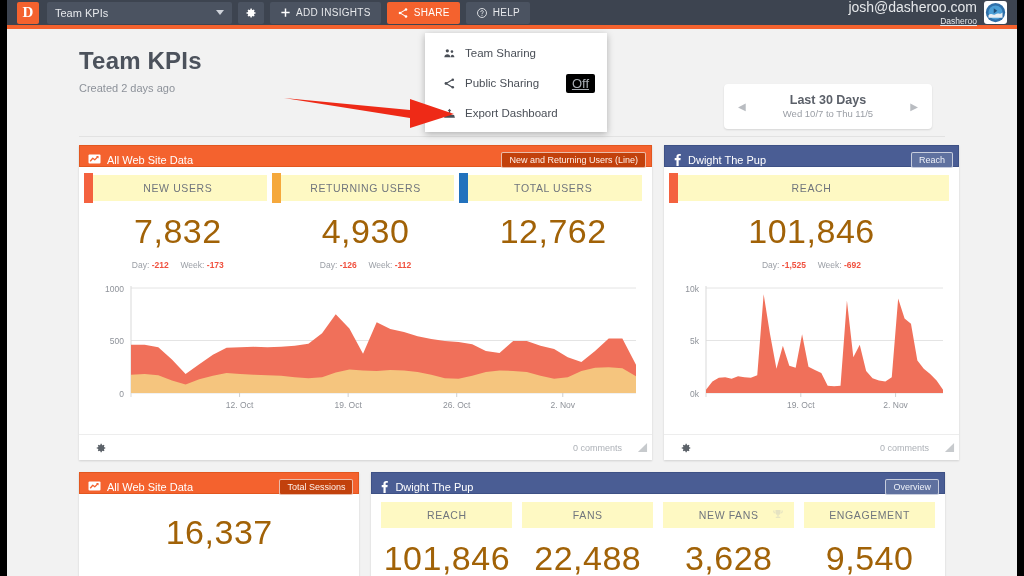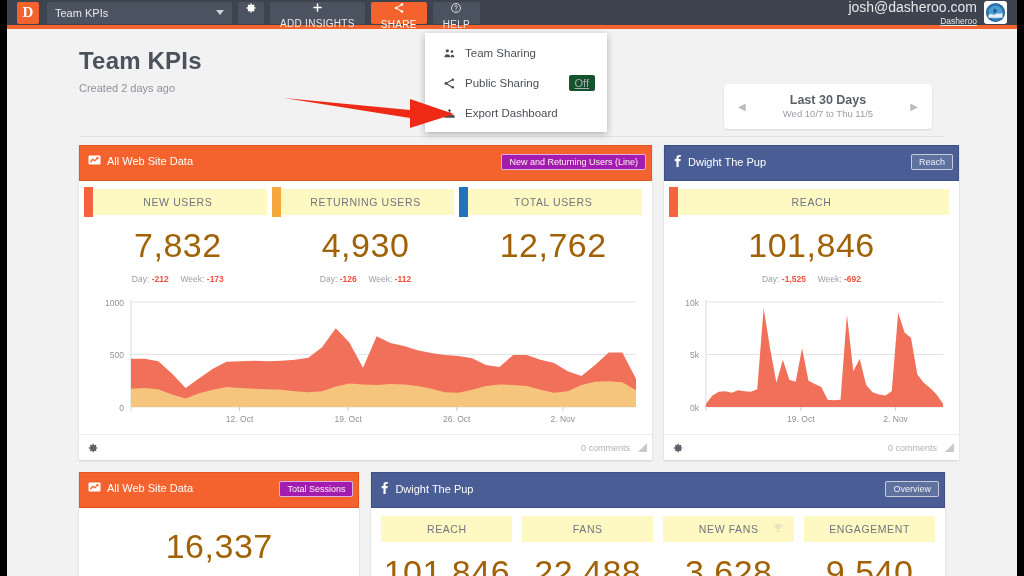--- a/index.html
+++ b/index.html
@@ -58,21 +58,20 @@
   .tb-btn {
     height: 22px;
     background: #4b5361;
     border-radius: 2px;
     display: flex; align-items: center; gap: 5px;
     padding: 0 10px;
     margin-left: 6px;
     color: #e7e9ec;
     font-size: 10px;
     letter-spacing: .3px;
-    flex-direction: column;
   }
   .tb-btn.icon-only { padding: 0 7px; }
   .tb-btn.share { background: #f4622e; color: #fff; }
   .tb-ico { display: inline-flex; align-items: center; }
   .user-block {
     margin-left: auto;
     display: flex; align-items: center; gap: 7px;
     padding-right: 2px;
   }
   .user-text { text-align: right; line-height: 1.15; }
@@ -99,23 +98,23 @@
   .menu-item {
     display: flex; align-items: center;
     height: 30px;
     padding: 0 12px 0 18px;
     font-size: 11.5px;
     color: #4a4f57;
   }
   .menu-item .mi-ico { width: 22px; display:flex; align-items:center; color:#3f4551; }
   .menu-item .mi-label { flex: 1; }
   .off-badge {
-    background: #14532d;
+    background: #000000;
     color: #a8adb4;
-    font-size: 11px;
+    font-size: 13px;
     padding: 2px 6px;
     border-radius: 2px;
     text-decoration: underline;
   }
 
   
   #page-head {
     position: relative;
     padding: 18px 0 0 72px;
     height: 108px;
@@ -146,36 +145,36 @@
 
   
   #grid { position: relative; padding: 8px 72px 0 72px; }
   .row { display: flex; gap: 12px; }
   .widget {
     background: #fff;
     box-shadow: 0 1px 2px rgba(0,0,0,.14);
     display: flex; flex-direction: column;
   }
   .w-head {
-    height: 36px;
-    display: flex; align-items: flex-start;
+    height: 22px;
+    display: flex; align-items: center;
     padding: 8px 5px 0 8px;
     color: #fff;
     font-size: 11px;
   }
   .w-head.ga { background: #f4622e; border: 1px solid #e2571f; }
   .w-head.fb { background: #4a5d94; border: 1px solid #3e5185; }
   .w-title { display: flex; align-items: center; gap: 6px; flex: 1; }
   .w-tag {
     font-size: 9px;
     padding: 2px 7px;
     border-radius: 2px;
     border: 1px solid rgba(255,255,255,.65);
   }
-  .w-head.ga .w-tag { background: #a21caf; color: #fff2ec; }
+  .w-head.ga .w-tag { background: #c2410c; color: #fff2ec; }
   .w-head.fb .w-tag { background: #5f719f; color: #eef1f8; }
 
   .metrics { display: flex; padding: 8px 10px 0 10px; gap: 10px; }
   .metric { flex: 1; }
   .m-label-bar {
     background: #fef9c3;
     height: 26px;
     display: flex; align-items: center;
     position: relative;
     justify-content: center;
@@ -186,21 +185,21 @@
   .m-value { text-align: center; font-size: 34px; color: #a16207; padding-top: 11px; letter-spacing: .5px; }
   .m-delta { text-align: center; font-size: 8.5px; color: #9a9ea5; padding-top: 9px; }
   .m-delta b { color: #f0513f; font-weight: bold; }
   .m-delta .sp { display: inline-block; width: 7px; }
 
   .chart-area { flex: 1; padding: 10px 14px 0 10px; position: relative; }
   .w-foot {
     height: 26px;
     border-top: 1px solid #ededed;
     display: flex; align-items: center;
-    padding: 0 8px;
+    padding: 0 16px;
     position: relative;
   }
   .w-foot .comments { margin-left: auto; font-size: 9px; color: #adb1b7; padding-right: 14px; }
   .resize-grip { position: absolute; right: 4px; bottom: 3px; }
   .gear { color: #5c6269; display: flex; }
 </style>
 </head>
 <body>
 
 <div id="frame">

